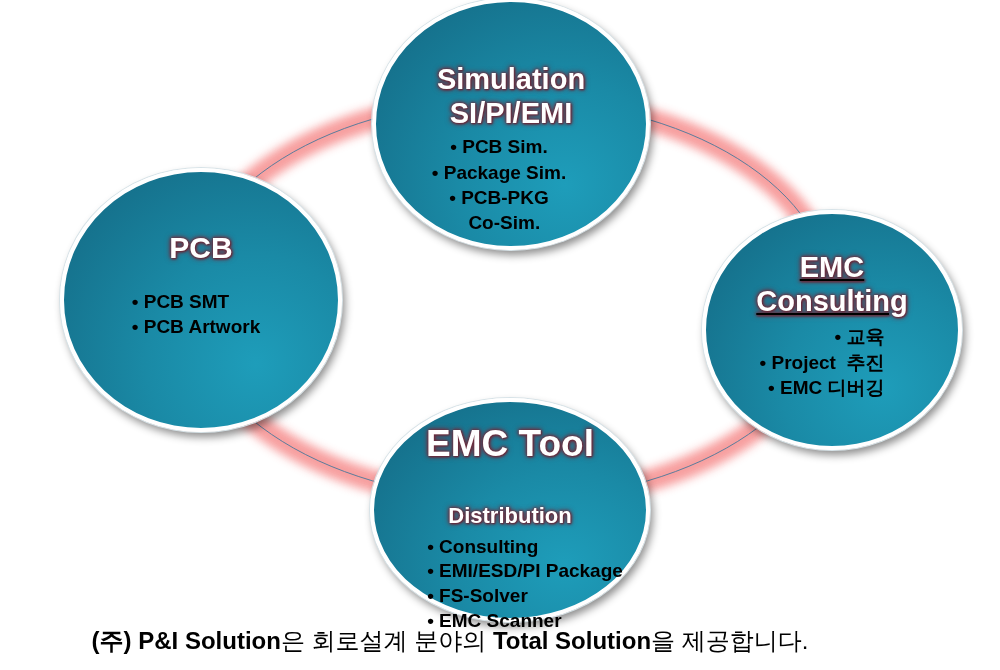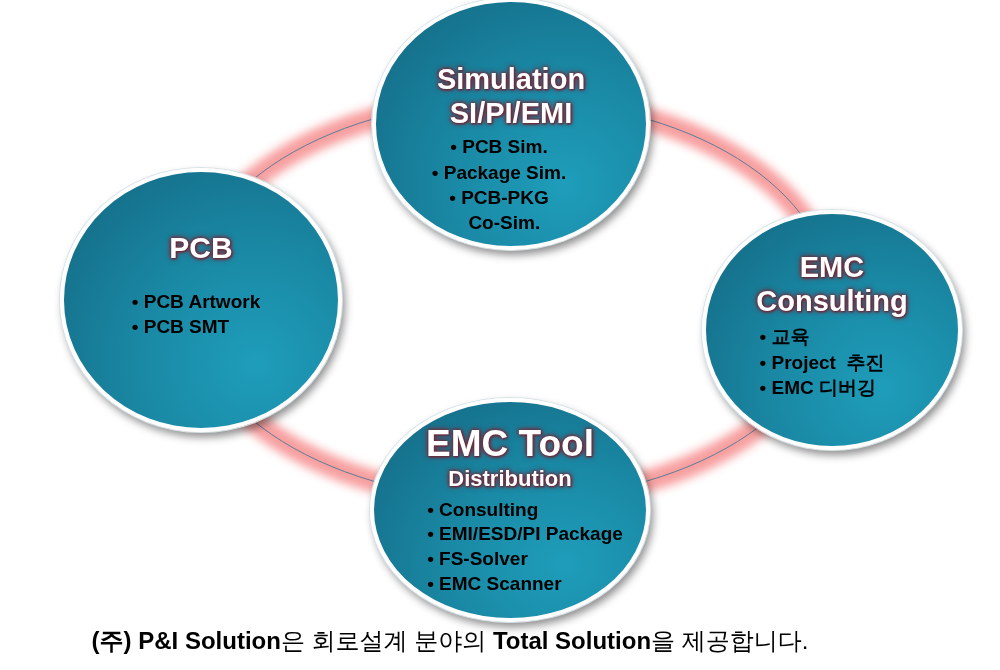--- a/index.html
+++ b/index.html
@@ -45,41 +45,41 @@
     <li>PCB-PKG</li>
     <li class="cont">Co-Sim.</li>
   </ul>
 </div>
 
 <div class="node" style="left:60px; top:168px; width:282px; height:264px;">
   <div class="title" style="font-size:30px; margin-top:58px;">
     <div>PCB</div>
   </div>
   <ul class="items" style="margin-top:24px; margin-left:-10px;">
+    <li>PCB SMT</li>
     <li>PCB Artwork</li>
-    <li>PCB SMT</li>
   </ul>
 </div>
 
-<div class="node" style="left:702px; top:210px; width:260px; height:240px;">
+<div class="node" style="left:702px; top:210px; width:260px; height:240px;text-decoration:underline;">
   <div class="title" style="font-size:29px; margin-top:36px;">
     <div>EMC</div>
     <div>Consulting</div>
   </div>
-  <ul class="items" style="margin-top:6px; margin-left:-20px;">
+  <ul class="items" style="margin-top:6px; margin-left:-20px;text-align:right;">
     <li>교육</li>
     <li style="white-space:pre;">Project  추진</li>
     <li>EMC 디버깅</li>
   </ul>
 </div>
 
 <div class="node" style="left:370px; top:398px; width:280px; height:224px;">
   <div class="title" style="margin-top:20px;">
     <div style="font-size:37px;">EMC Tool</div>
-    <div style="font-size:22px;">Distribution</div>
+    <div style="font-size:22px;margin-top:37px;">Distribution</div>
   </div>
   <ul class="items" style="margin-top:6px; margin-left:30px; line-height:1.3;">
     <li>Consulting</li>
     <li>EMI/ESD/PI Package</li>
     <li>FS-Solver</li>
     <li>EMC Scanner</li>
   </ul>
 </div>
 
 <div id="caption">

